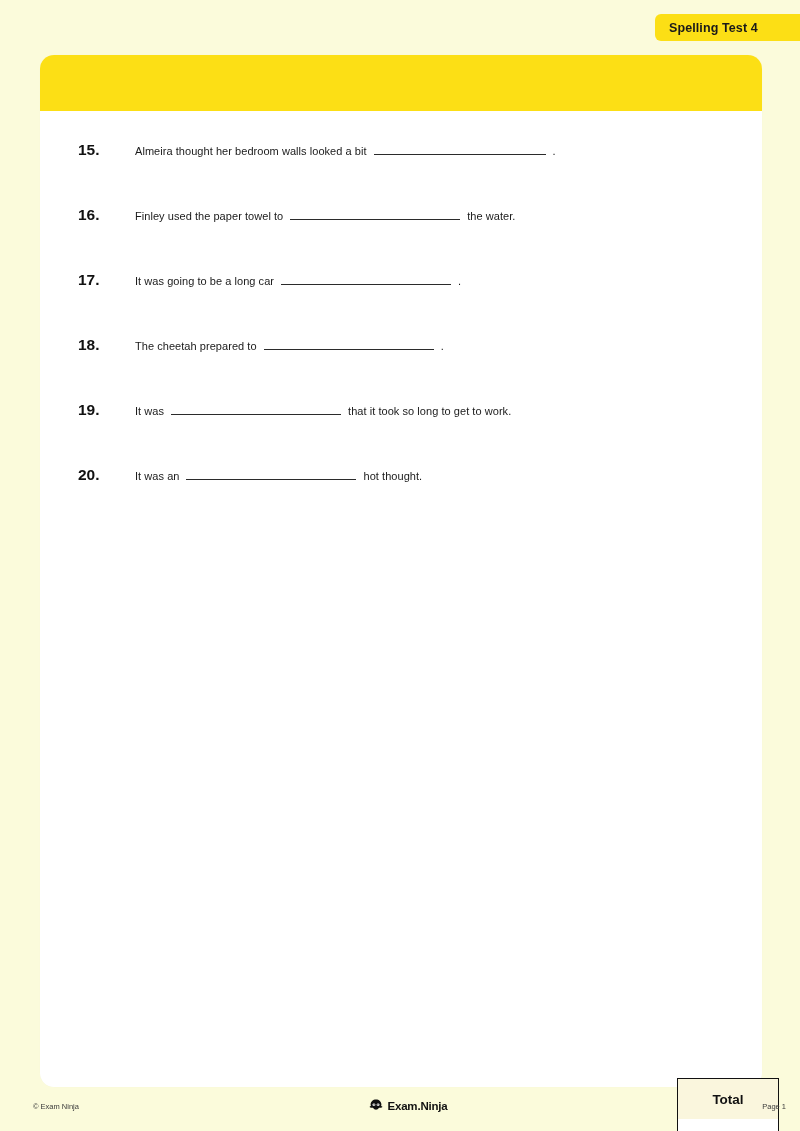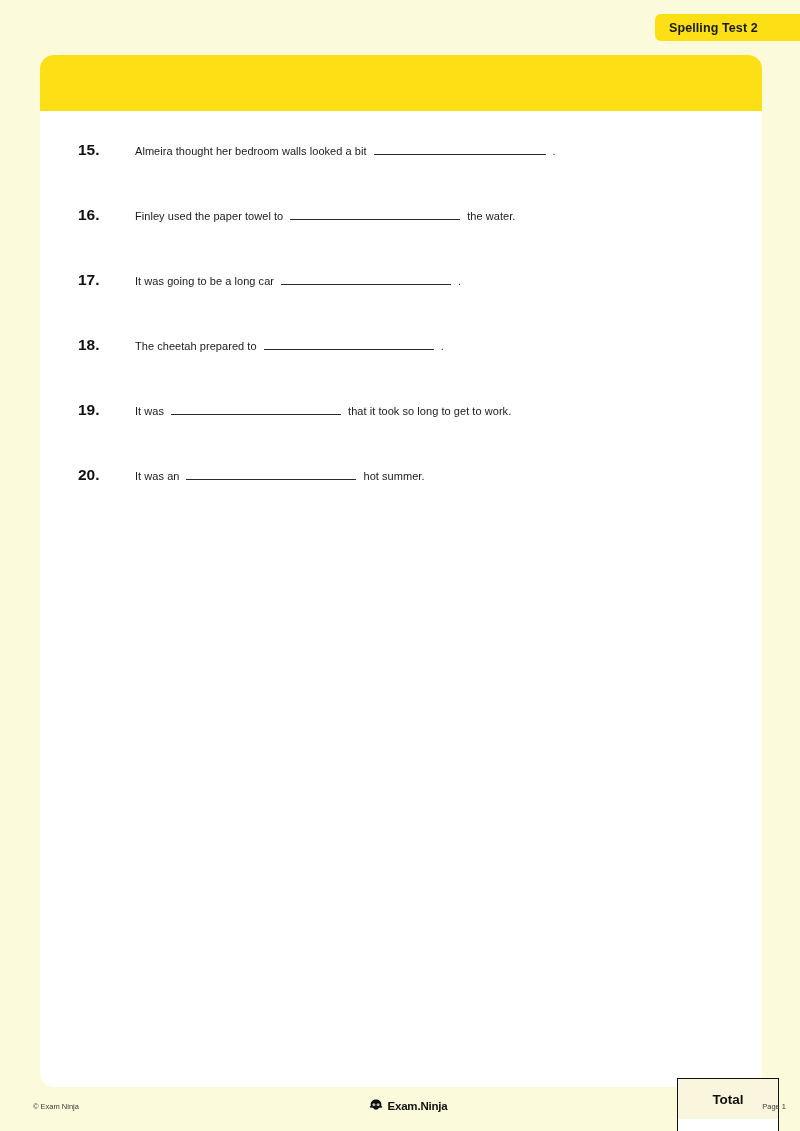--- a/index.html
+++ b/index.html
@@ -172,21 +172,21 @@
     font-size: 11.5px;
     font-weight: bold;
     color: #111111;
     letter-spacing: -0.2px;
   }
 </style>
 </head>
 <body>
 
 <div class="test-tab">
-  <span class="test-tab-label">Spelling Test 2</span>
+  <span class="test-tab-label">Spelling Test 4</span>
 </div>
 
 <div class="sheet">
   <div class="sheet-header-band"></div>
 
   <div class="questions">
 
     <div class="question-row">
       <span class="q-number">15.</span>
       <span class="q-text"><span>Almeira thought her bedroom walls looked a bit</span><span class="blank blank-w1"></span><span>.</span></span>
@@ -207,21 +207,21 @@
       <span class="q-text"><span>The cheetah prepared to</span><span class="blank blank-w2"></span><span>.</span></span>
     </div>
 
     <div class="question-row">
       <span class="q-number">19.</span>
       <span class="q-text"><span>It was</span><span class="blank blank-w2"></span><span>that it took so long to get to work.</span></span>
     </div>
 
     <div class="question-row">
       <span class="q-number">20.</span>
-      <span class="q-text"><span>It was an</span><span class="blank blank-w2"></span><span>hot summer.</span></span>
+      <span class="q-text"><span>It was an</span><span class="blank blank-w2"></span><span>hot thought.</span></span>
     </div>
 
   </div>
 
   <div class="total-box">
     <div class="total-box-head">
       <span class="total-box-head-label">Total</span>
     </div>
     <div class="total-box-body">
       <span class="total-box-body-label">/ 20</span>

